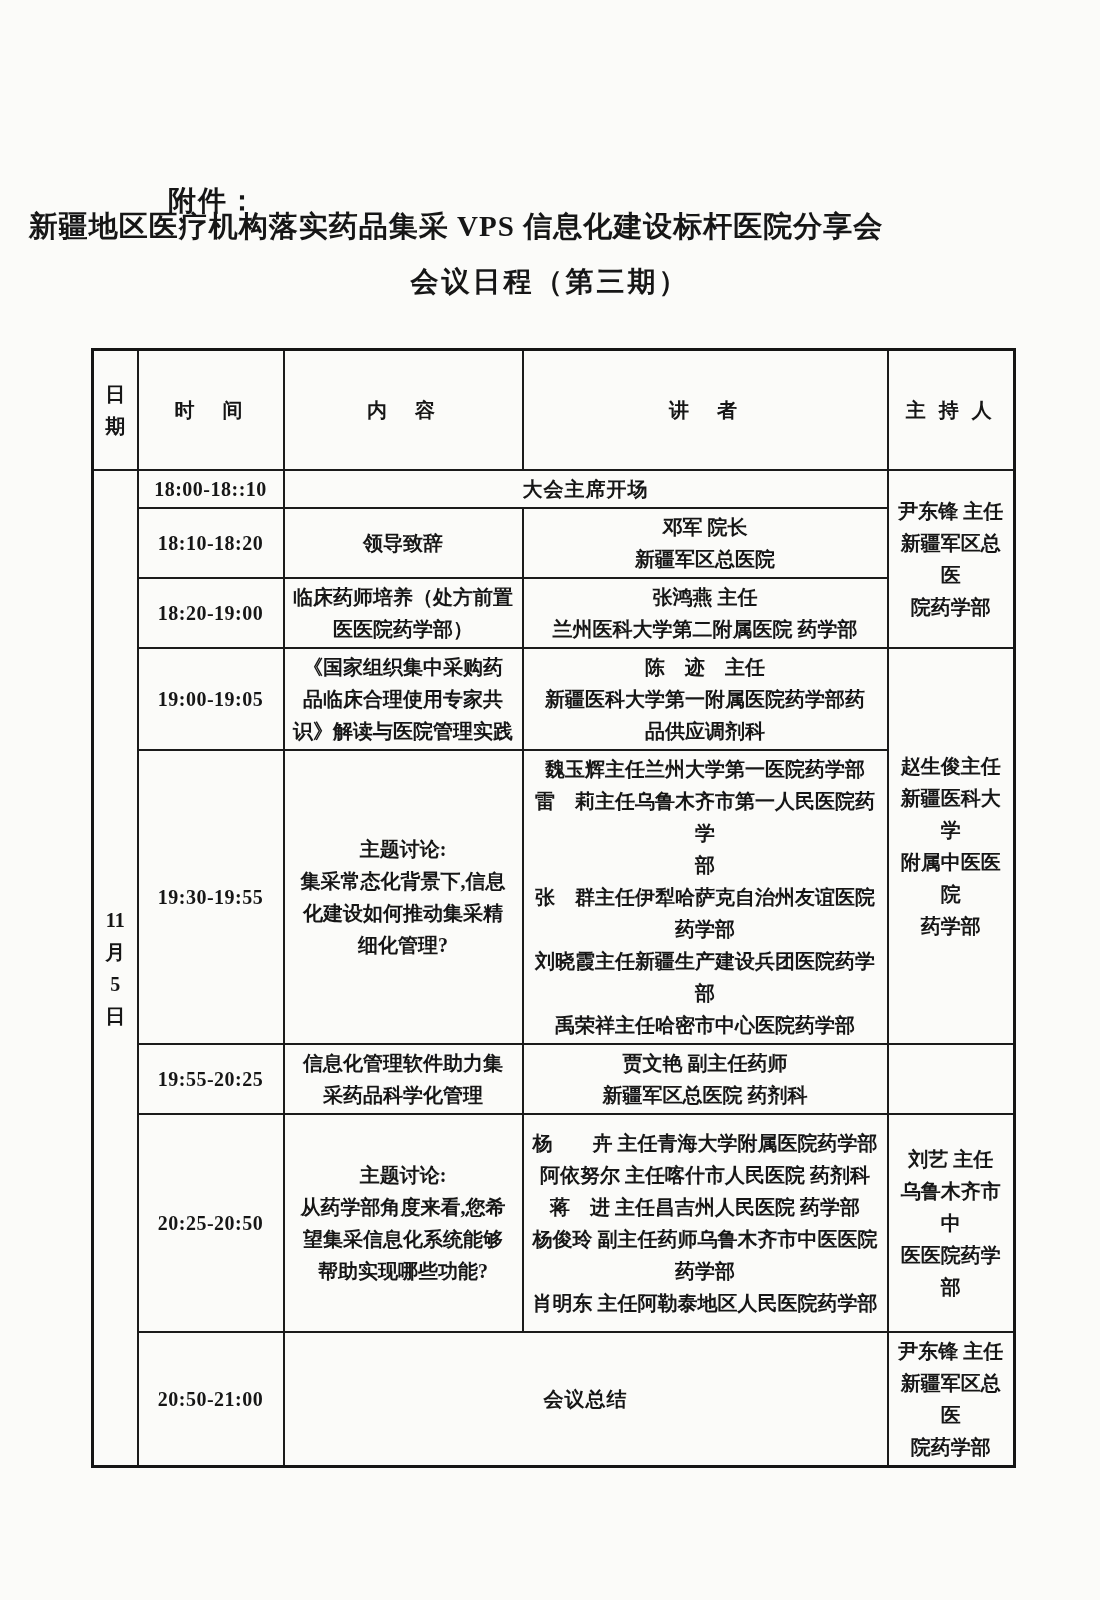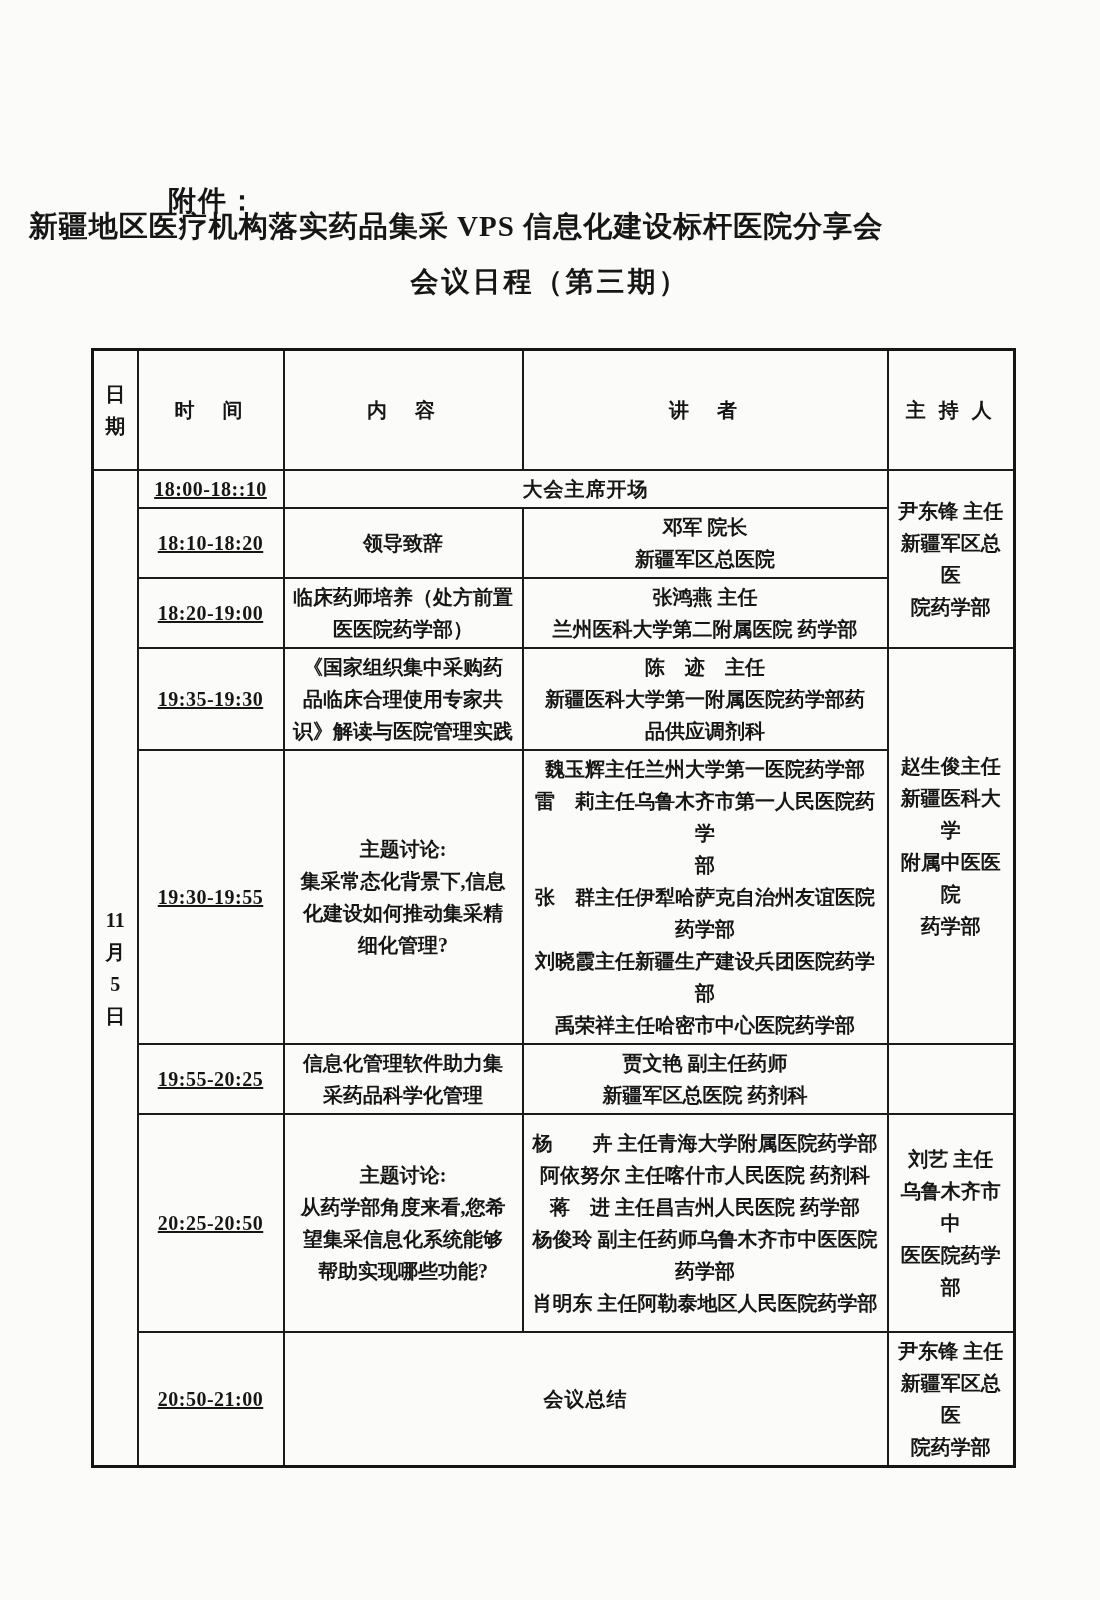--- a/index.html
+++ b/index.html
@@ -35,21 +35,21 @@
     text-align:center;vertical-align:middle;
     font-size:20px;font-weight:600;
     line-height:1.6;
     white-space:pre-line;
     overflow:hidden;
   }
   table.agenda{border:3px solid #151515;}
   th.hdr{font-size:24px;font-weight:700;letter-spacing:4px;}
   th.hdr-date{line-height:1.85;letter-spacing:0;}
   td.date-cell{font-size:21px;line-height:1.75;font-weight:600;}
-  td.time-cell{font-size:21px;letter-spacing:0.5px;white-space:nowrap;text-decoration:underline;}
+  td.time-cell{font-size:21px;letter-spacing:0.5px;white-space:nowrap;}
   td.al{
     text-align:left;padding-left:13px;padding-right:6px;
   }
   td.content-topic{line-height:39px;font-size:20px;}
   td.speaker-list{
     text-align:left;font-size:19.5px;line-height:32px;
     padding-left:12px;padding-right:6px;
   }
   td.host-cell{font-size:20px;line-height:34px;padding-left:2px;padding-right:2px;margin-top:32px;}
   td.merged-cell{font-size:21px;letter-spacing:1px;margin-top:44px;}
@@ -100,21 +100,21 @@
 
   <tr style="height:65px">
     <td class="time-cell">18:20-19:00</td>
     <td>临床药师培养（处方前置
 医医院药学部）</td>
     <td>张鸿燕 主任
 兰州医科大学第二附属医院 药学部</td>
   </tr>
 
   <tr style="height:92px">
-    <td class="time-cell">19:35-19:30</td>
+    <td class="time-cell">19:00-19:05</td>
     <td>《国家组织集中采购药
 品临床合理使用专家共
 识》解读与医院管理实践</td>
     <td>陈　迹　主任
 新疆医科大学第一附属医院药学部药
 品供应调剂科</td>
     <td class="host-cell" rowspan="2">赵生俊主任
 新疆医科大学
 附属中医医院
 药学部</td>

